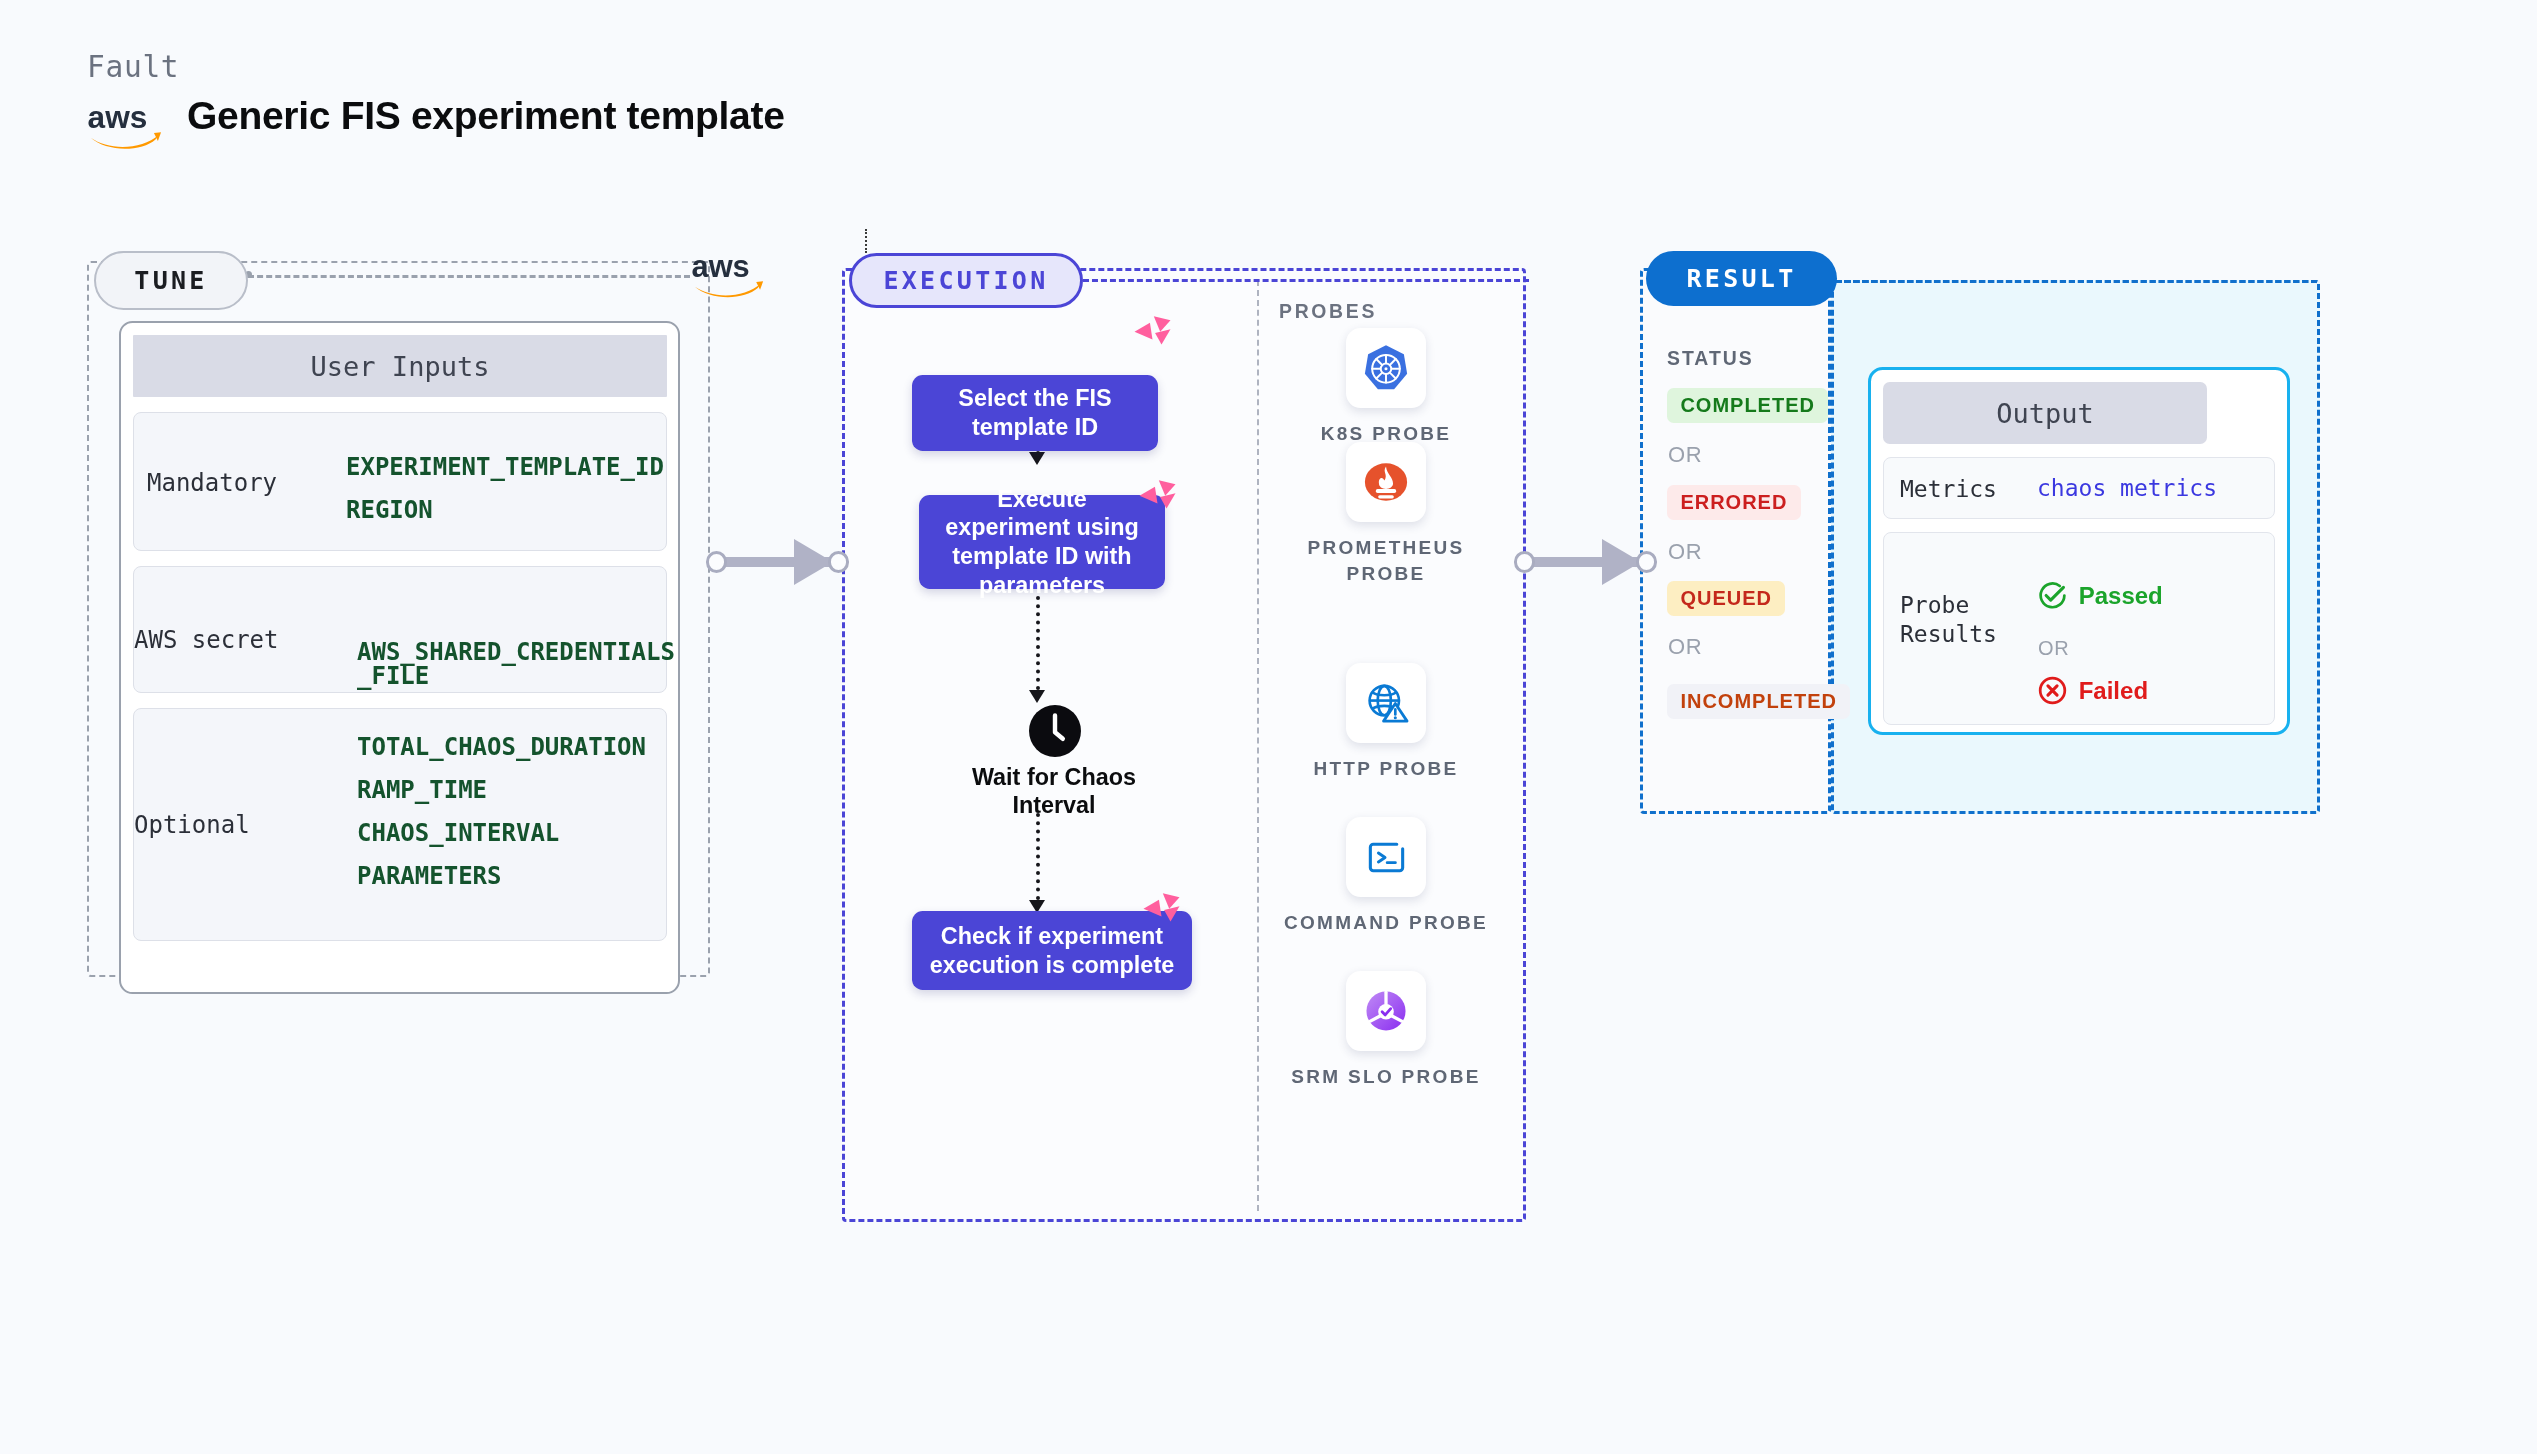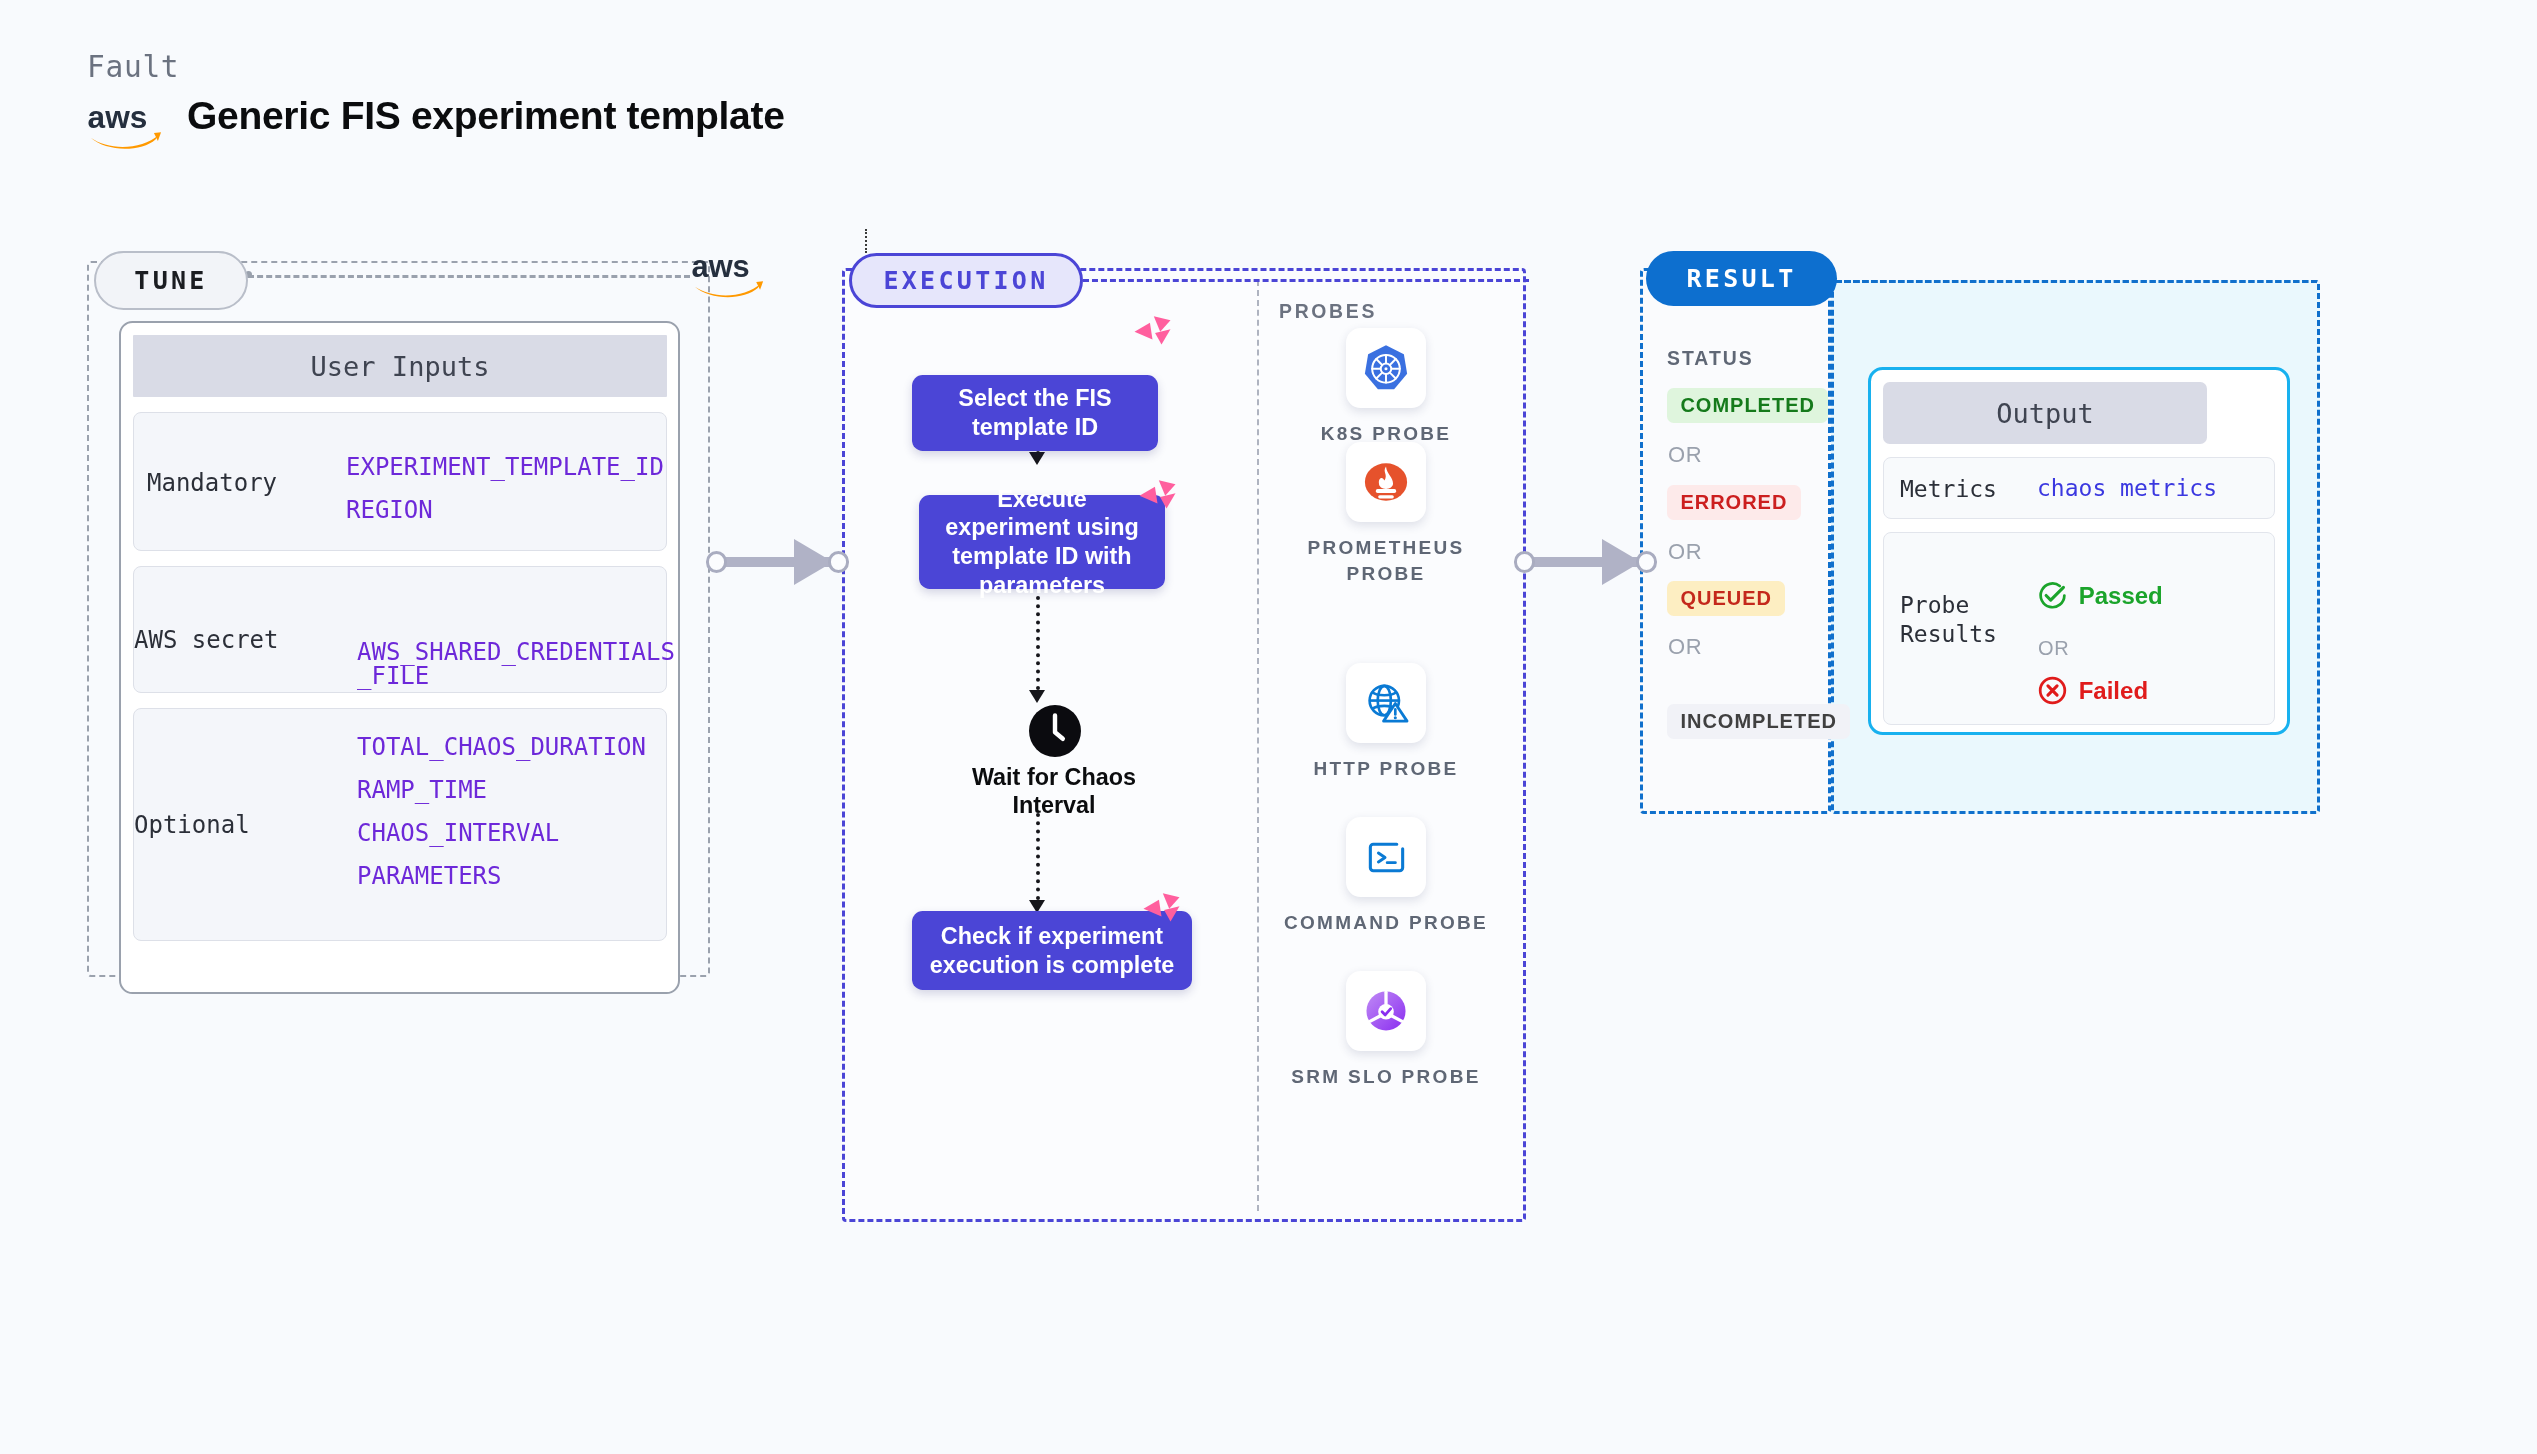--- a/index.html
+++ b/index.html
@@ -57,21 +57,21 @@
     font-family: "DejaVu Sans Mono", monospace; font-size: 27px; color: #3f4451;
   }
   .card-row {
     position: absolute; background: #f4f6fa; border: 1.3px solid #dde0e8;
     border-radius: 8px;
   }
   .row-label {
     position: absolute; font-family: "DejaVu Sans Mono", monospace;
     font-size: 24px; color: #2b2f38;
   }
-  .row-vals { position: absolute; font-family: "DejaVu Sans Mono", monospace; font-size: 24px; color: #6d28d9; font-weight: normal; line-height: 1.0; }
+  .row-vals { position: absolute; font-family: "DejaVu Sans Mono", monospace; font-size: 24px; color: #14532d; font-weight: bold; line-height: 1.0; }
   .row-vals div { margin-bottom: 19px; }
   .row-vals div:last-child { margin-bottom: 0; }
 
   
   .conn { position: absolute; height: 60px; z-index: 4; }
   .conn .bar { position: absolute; left: 9.4px; top: 25.4px; height: 9.4px; background: #b0b2c6; }
   .conn .dotA, .conn .dotB {
     position: absolute; top: 19.4px; width: 21.4px; height: 21.4px; border-radius: 50%;
     background: #fbfcfe; border: 3.3px solid #a9acc0;
   }
@@ -373,21 +373,21 @@
   <div class="badge" id="res-badge">RESULT</div>
 
   <div id="status-label">STATUS</div>
 
   <div class="st-pill" style="top:388px; background:#dff5dd; color:#157a1b;">COMPLETED</div>
   <div class="st-or" style="top:442px;">OR</div>
   <div class="st-pill" style="top:485px; background:#fdeaea; color:#cc1f1f;">ERRORED</div>
   <div class="st-or" style="top:539px;">OR</div>
   <div class="st-pill" style="top:581px; background:#fdeec2; color:#c4281c;">QUEUED</div>
   <div class="st-or" style="top:634px;">OR</div>
-  <div class="st-pill" style="top:704px; background:#f1f2f7; color:#404040;">INCOMPLETED</div>
+  <div class="st-pill" style="top:684px; background:#f1f2f7; color:#c2410c;">INCOMPLETED</div>
 
   <div id="out-card"></div>
   <div id="out-head">Output</div>
 
   <div id="metrics-row"></div>
   <div class="out-lbl" style="left:1900px; top:475px;">Metrics</div>
   <div class="out-val" style="left:2037px; top:475px;">chaos metrics</div>
 
   <div id="probe-row"></div>
   <div class="out-lbl" style="left:1900px; top:591px; width:121px;"><span>Probe Results</span></div>

